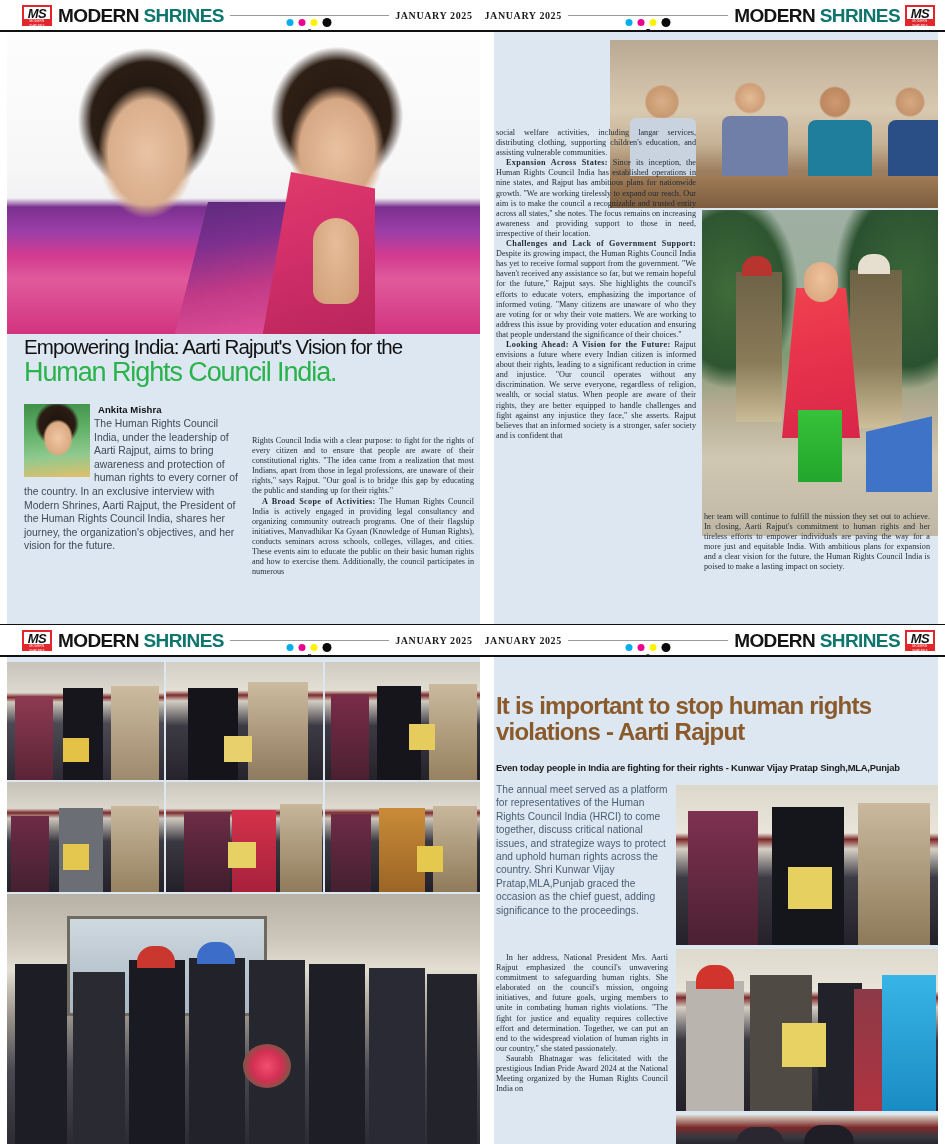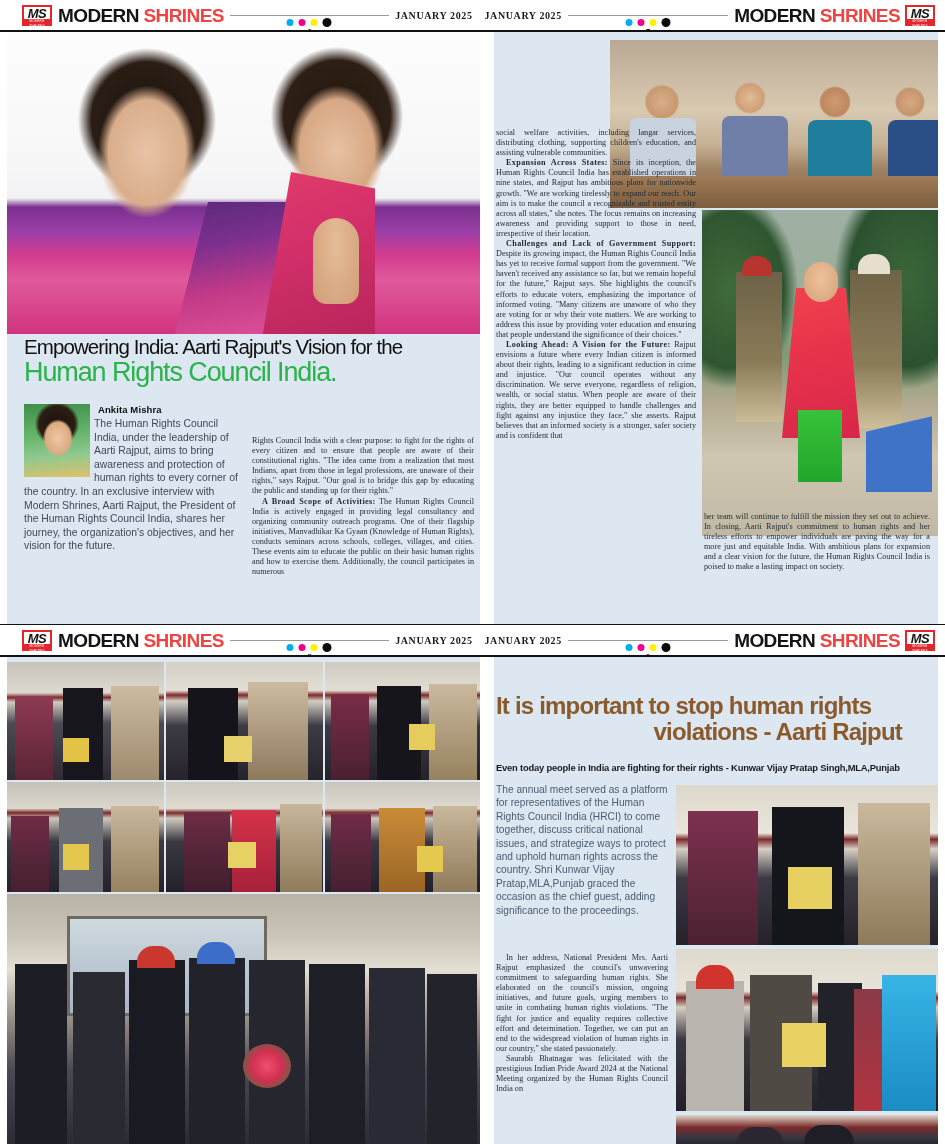--- a/index.html
+++ b/index.html
@@ -35,21 +35,21 @@
     background: #e3262b; color: #fff; font-size: 3px;
     font-family: "Liberation Sans", sans-serif; text-align:center;
     letter-spacing: .3px; line-height: 5px; height: 5px;
   }
   .ms-word {
     font-family: "Liberation Sans", sans-serif; font-weight: 800;
     font-size: 19px; letter-spacing: -0.6px; line-height: 19px;
     white-space: nowrap;
   }
   .ms-word .w1 { color: #141414; }
-  .ms-word .w2 { color: #ef4444; }
+  .ms-word .w2 { color: #0f766e; }
 
   .rule { flex: 1 1 auto; height: 1px; background: #9a9a9a; margin: 0 6px; position: relative; }
 
   .cmyk { position: absolute; display: flex; gap: 5px; align-items: center;
           top: 3px; transform: translateX(-50%); }
   .cmyk i { display:block; width: 7px; height: 7px; border-radius: 50%; }
   .pgnum {
     position: absolute; top: 12px; transform: translateX(-50%);
     font-family: "Liberation Serif", serif; font-weight: 700; font-size: 9px; color: #1a1a1a;
   }
@@ -352,21 +352,21 @@
       <div style="position:absolute;left:242px;top:66px;width:56px;height:186px;background:#26262f;"></div>
       <div style="position:absolute;left:302px;top:70px;width:56px;height:182px;background:#1e1e26;"></div>
       <div style="position:absolute;left:362px;top:74px;width:56px;height:178px;background:#2a2a34;"></div>
       <div style="position:absolute;left:420px;top:80px;width:50px;height:172px;background:#23232c;"></div>
       <div style="position:absolute;left:236px;top:150px;width:48px;height:44px;background:radial-gradient(circle,#f24f6e 0%,#d32f52 45%,#2f7a3c 100%);border-radius:50%;"></div>
     </div>
 
     <div class="gutter" style="left:480px;"></div>
 
     <div class="hl-brown1" style="position:absolute; left:496px; top:36px; width:430px;">It is important to stop human rights</div>
-    <div class="hl-brown1" style="position:absolute; left:472px; top:62px; width:430px;text-align:right;">violations - Aarti Rajput</div>
+    <div class="hl-brown1" style="position:absolute; left:496px; top:62px; width:430px;">violations - Aarti Rajput</div>
     <div class="kicker" style="position:absolute; left:496px; top:105px; width:436px;">Even today people in India are fighting for their rights - Kunwar Vijay Pratap Singh,MLA,Punjab</div>
 
     <div class="intro-blue" style="position:absolute; left:496px; top:126px; width:172px;">The annual meet served as a platform for representatives of the Human Rights Council India (HRCI) to come together, discuss critical national issues, and strategize ways to protect and uphold human rights across the country. Shri Kunwar Vijay Pratap,MLA,Punjab graced the occasion as the chief guest, adding significance to the proceedings.</div>
 
     <div class="body-col" style="position:absolute; left:496px; top:296px; width:172px;">
       <p>In her address, National President Mrs. Aarti Rajput emphasized the council's unwavering commitment to safeguarding human rights. She elaborated on the council's mission, ongoing initiatives, and future goals, urging members to unite in combating human rights violations. "The fight for justice and equality requires collective effort and determination. Together, we can put an end to the widespread violation of human rights in our country," she stated passionately.</p>
       <p>Saurabh Bhatnagar was felicitated with the prestigious Indian Pride Award 2024 at the National Meeting organized by the Human Rights Council India on</p>
     </div>
 
     <div class="photo" style="left:676px; top:128px; width:262px; height:160px;">

